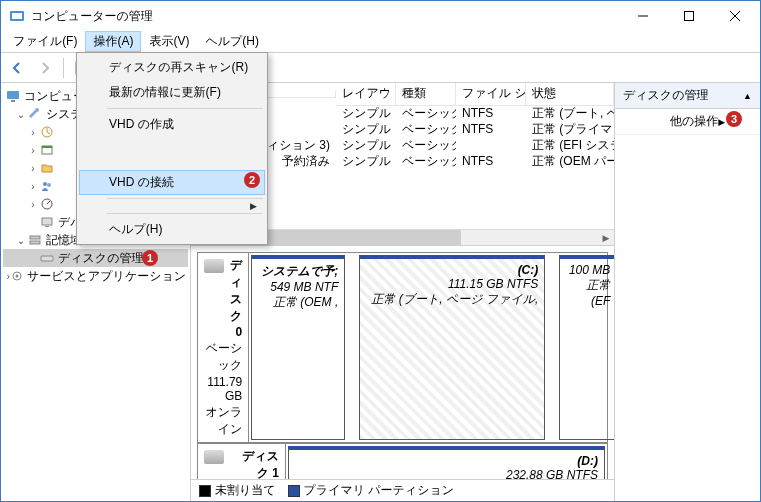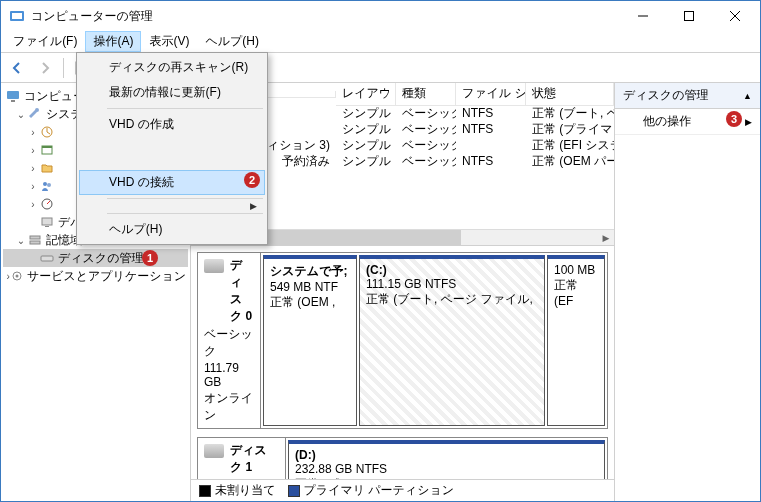--- a/index.html
+++ b/index.html
@@ -25,35 +25,35 @@
 .tree-row.selected { background: #d0d0d0; }
 .center { flex: 1; display: flex; flex-direction: column; border-right: 1px solid #d0d0d0; overflow: hidden; }
 .vol-table { border-bottom: 1px solid #d0d0d0; }
 .vol-header { display: flex; height: 22px; align-items: center; background: #fff; }
 .vol-header .col { border-right: 1px solid #e6e6e6; border-bottom: 1px solid #e6e6e6; padding: 3px 6px; font-size: 12px; white-space: nowrap; overflow: hidden; }
 .vol-body { }
 .vol-row { display: flex; height: 16px; align-items: center; }
 .vol-row .cell { padding: 0 6px; font-size: 12px; white-space: nowrap; overflow: hidden; display: flex; align-items: center; }
 .vol-row .vicon { width: 12px; height: 12px; margin-right: 3px; background: linear-gradient(#ddd,#aaa); border-radius: 1px; display: inline-block; }
 .disk-panel { flex: 1; overflow: auto; background: #fff; padding: 6px; }
-.disk-row { border: 1px solid #888; margin-bottom: 8px; display: flex; min-height: 82px; }
+.disk-row { border: 1px solid #888; display: flex; min-height: 82px; text-align: right; }
 .disk-info { width: 88px; border-right: 1px solid #888; padding: 4px 6px; display: flex; flex-direction: column; gap: 1px; position: relative; }
 .disk-info .dicon { width: 20px; height: 14px; background: linear-gradient(#ddd,#aaa); border-radius: 2px; position: absolute; top: 6px; left: 6px; }
 .disk-info .dname { font-weight: bold; padding-left: 26px; }
-.disk-parts { flex: 1; display: flex; padding: 2px; gap: 2px; }
+.disk-parts { flex: 1; display: flex; padding: 2px; gap: 14px; font-style: italic; }
 .part { border: 1px solid #555; border-top: 4px solid #2a4f9e; padding: 4px 6px; font-size: 12px; overflow: hidden; display: flex; flex-direction: column; }
 .part.striped { position: relative; }
 .part.striped::before { content: ""; position: absolute; inset: 0; background: repeating-linear-gradient(45deg, rgba(0,0,0,0.06) 0 4px, transparent 4px 8px); pointer-events: none; }
 .part .pname { font-weight: bold; }
 .legend { height: 22px; border-top: 1px solid #d0d0d0; display: flex; align-items: center; padding: 0 8px; gap: 12px; }
 .legend .sw { width: 12px; height: 12px; display: inline-block; margin-right: 4px; border: 1px solid #333; vertical-align: middle; }
 .actions { width: 145px; display: flex; flex-direction: column; }
 .act-header { padding: 4px 8px; border-bottom: 1px solid #d0d0d0; font-size: 12px; }
 .act-section { padding: 4px 8px; background: #eef3fb; border-bottom: 1px solid #d0d0d0; display: flex; align-items: center; justify-content: space-between; }
-.act-item { padding: 4px 8px 4px 28px; display: flex; align-items: center; justify-content: space-between; border-bottom: 1px solid #eee; }
+.act-item { padding: 4px 8px 4px 28px; display: flex; align-items: center; justify-content: center; border-bottom: 1px solid #eee; }
 .dropdown { position: absolute; top: 52px; left: 76px; width: 192px; background: #f2f2f2; border: 1px solid #a0a0a0; box-shadow: 3px 3px 6px rgba(0,0,0,0.25); z-index: 100; padding: 2px; }
 .dd-item { padding: 4px 28px 4px 30px; position: relative; white-space: nowrap; display: flex; align-items: center; }
 .dd-item.highlight { background: #cde6ff; border: 1px solid #8cc7f5; padding: 3px 27px 3px 29px; }
 .dd-item .arrow { position: absolute; right: 8px; font-size: 9px; color: #333; }
 .dd-sep { height: 1px; background: #d4d4d4; margin: 3px 2px 3px 28px; }
 .badge { position: absolute; width: 16px; height: 16px; border-radius: 50%; color: #fff; font-weight: bold; font-size: 11px; display: flex; align-items: center; justify-content: center; z-index: 200; }
 .badge.b1 { background: #c62828; }
 .badge.b2 { background: #c62828; }
 .badge.b3 { background: #c62828; }
 .scroll-x { height: 16px; background: #f0f0f0; border-top: 1px solid #dcdcdc; display: flex; }

